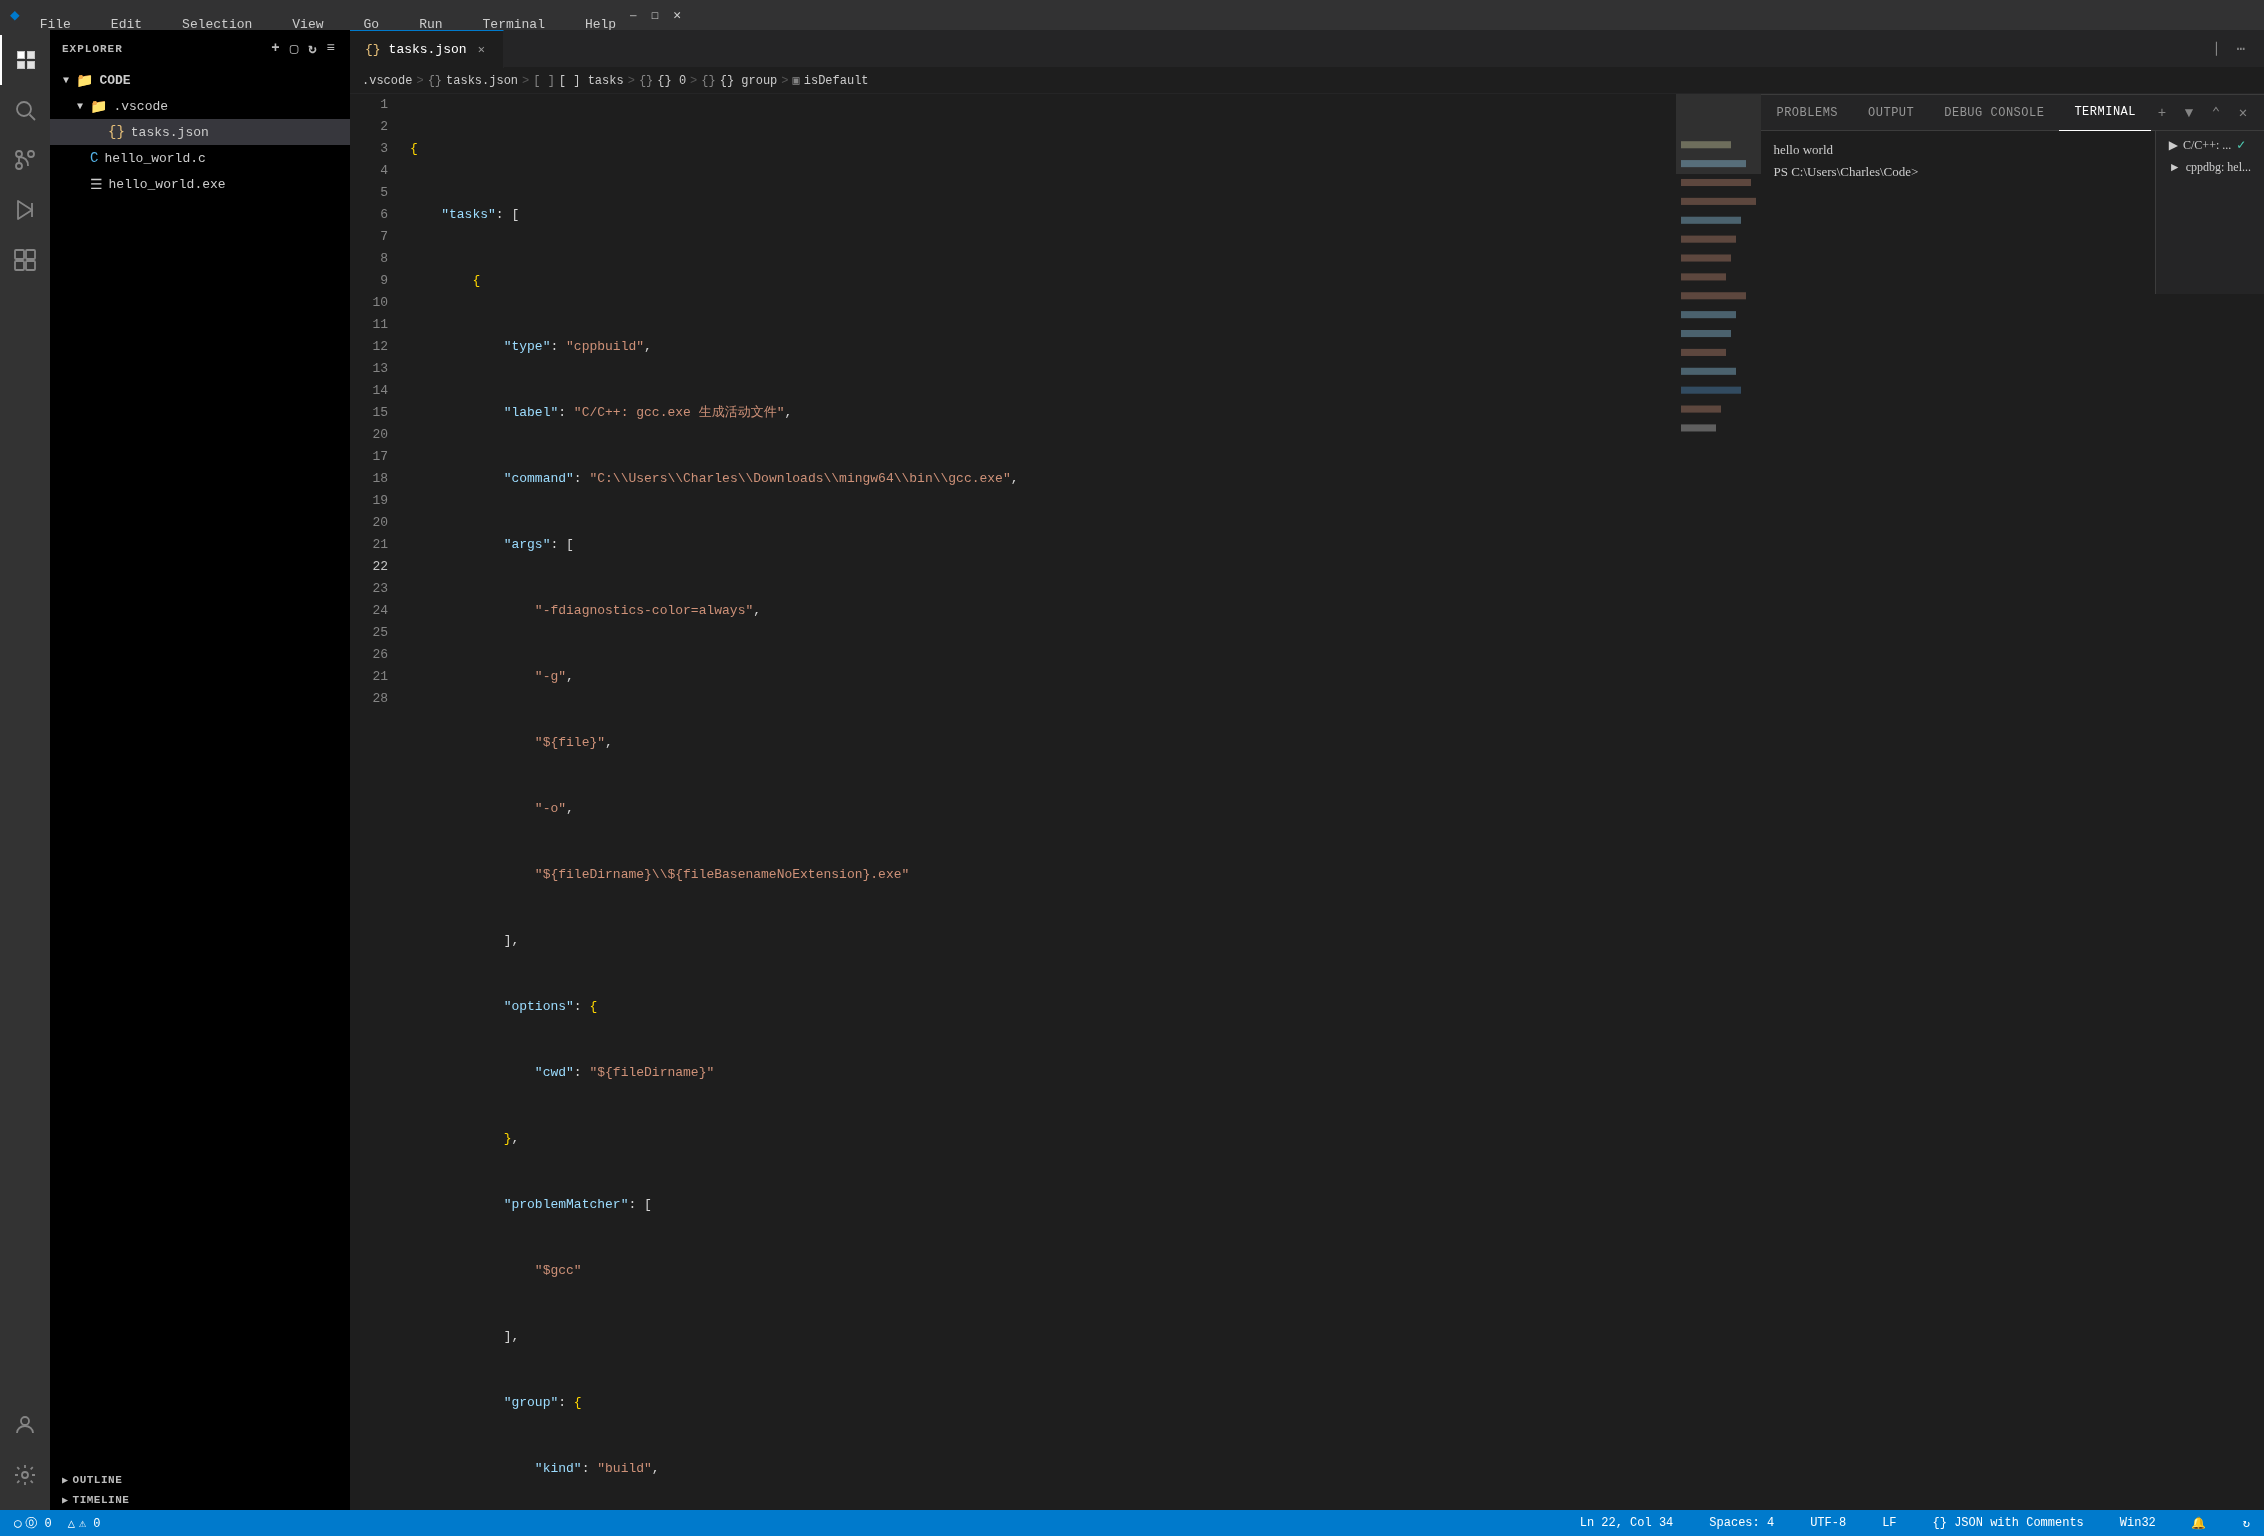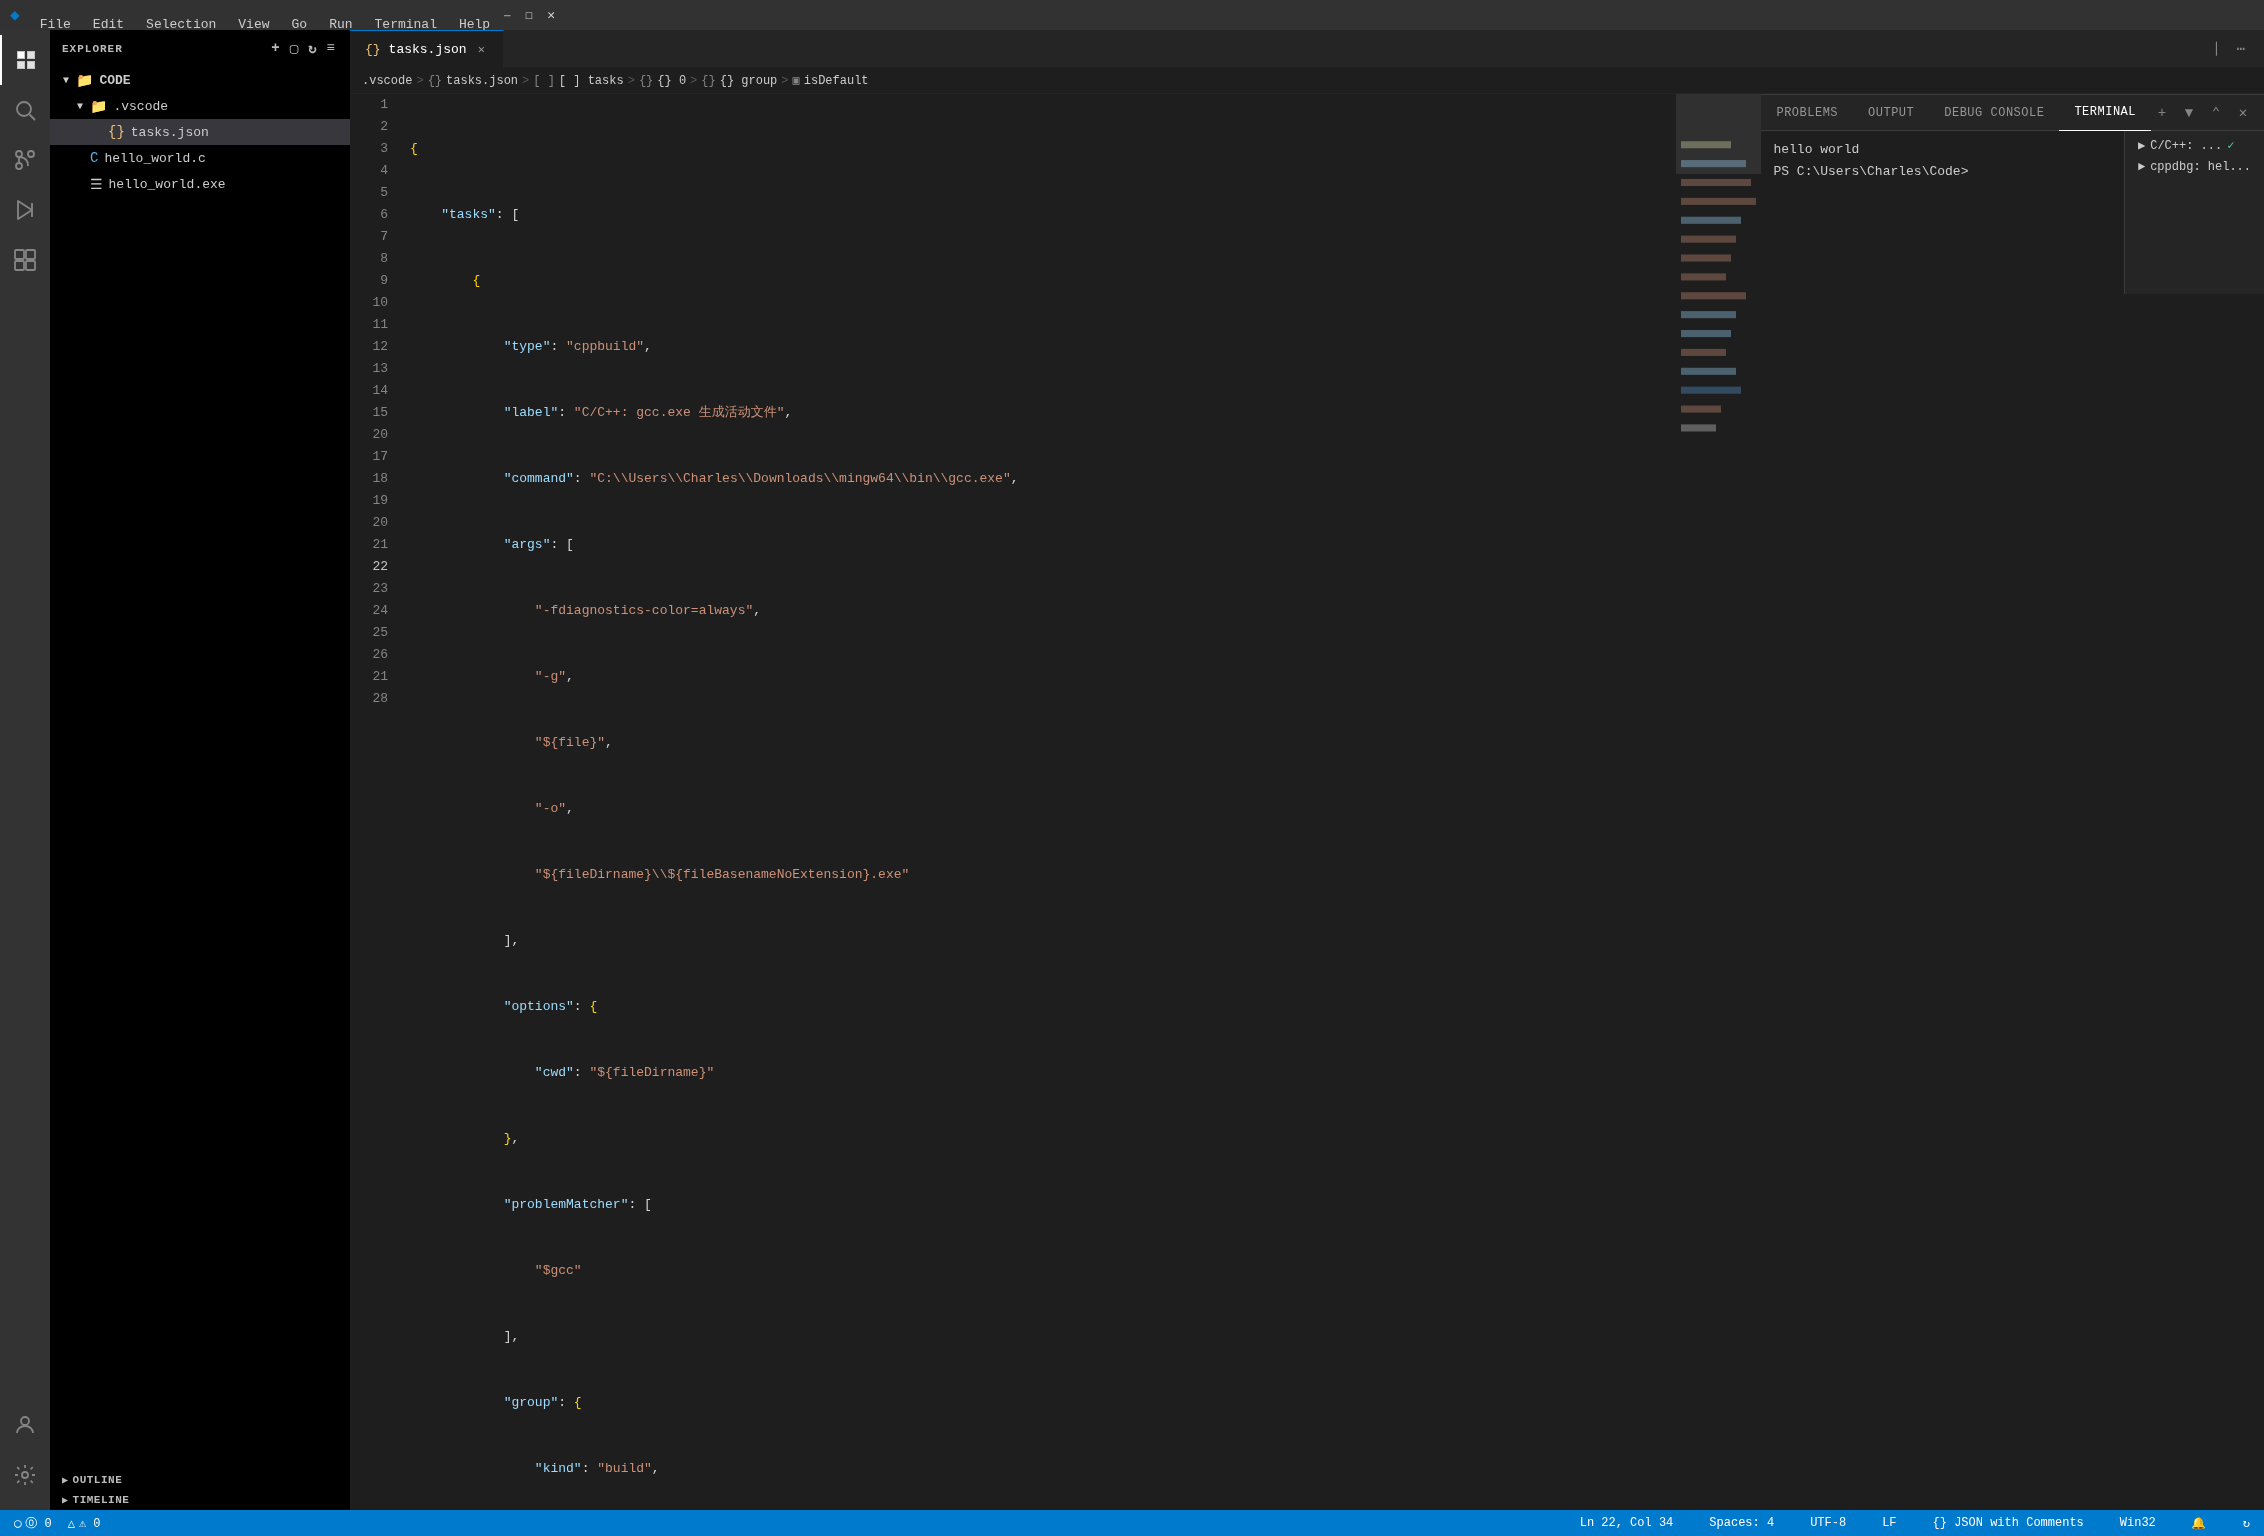--- a/index.html
+++ b/index.html
@@ -24,21 +24,21 @@
       padding: 0 10px;
       flex-shrink: 0;
     }
     .titlebar-logo {
       margin-right: 10px;
       color: #007acc;
       font-size: 16px;
     }
     .titlebar-menu {
       display: flex;
-      gap: 2px;
+      gap: 20px;
       margin-top: 19px;
     }
     .titlebar-menu-item {
       padding: 2px 10px;
       color: #cccccc;
       font-size: 13px;
       cursor: pointer;
     }
     .titlebar-title {
       flex: 1;
@@ -717,21 +717,21 @@
           <div class="panel-tab active">
             <span>TERMINAL</span>
           </div>
           <div class="panel-tab-actions">
             <span class="panel-tab-btn">+</span>
             <span class="panel-tab-btn">▼</span>
             <span class="panel-tab-btn">⌃</span>
             <span class="panel-tab-btn">✕</span>
           </div>
         </div>
-        <div style="display:flex; flex:1; overflow:hidden; position:relative;">
+        <div style="display:flex; flex:1; overflow:hidden; position:relative;font-family:Liberation Serif, serif;">
           <div class="panel-content">
             <div class="terminal-line">
               <span class="terminal-prompt">hello world</span>
             </div>
             <div class="terminal-line">
               <span class="terminal-prompt">PS C:\Users\Charles\Code&gt;</span>
             </div>
           </div>
           <div style="position:absolute; right:0; top:0; display:flex; flex-direction:column; gap:3px; padding:5px; background:#252526; border-left:1px solid #3c3c3c; height:100%;">
             <div class="panel-right-item">

